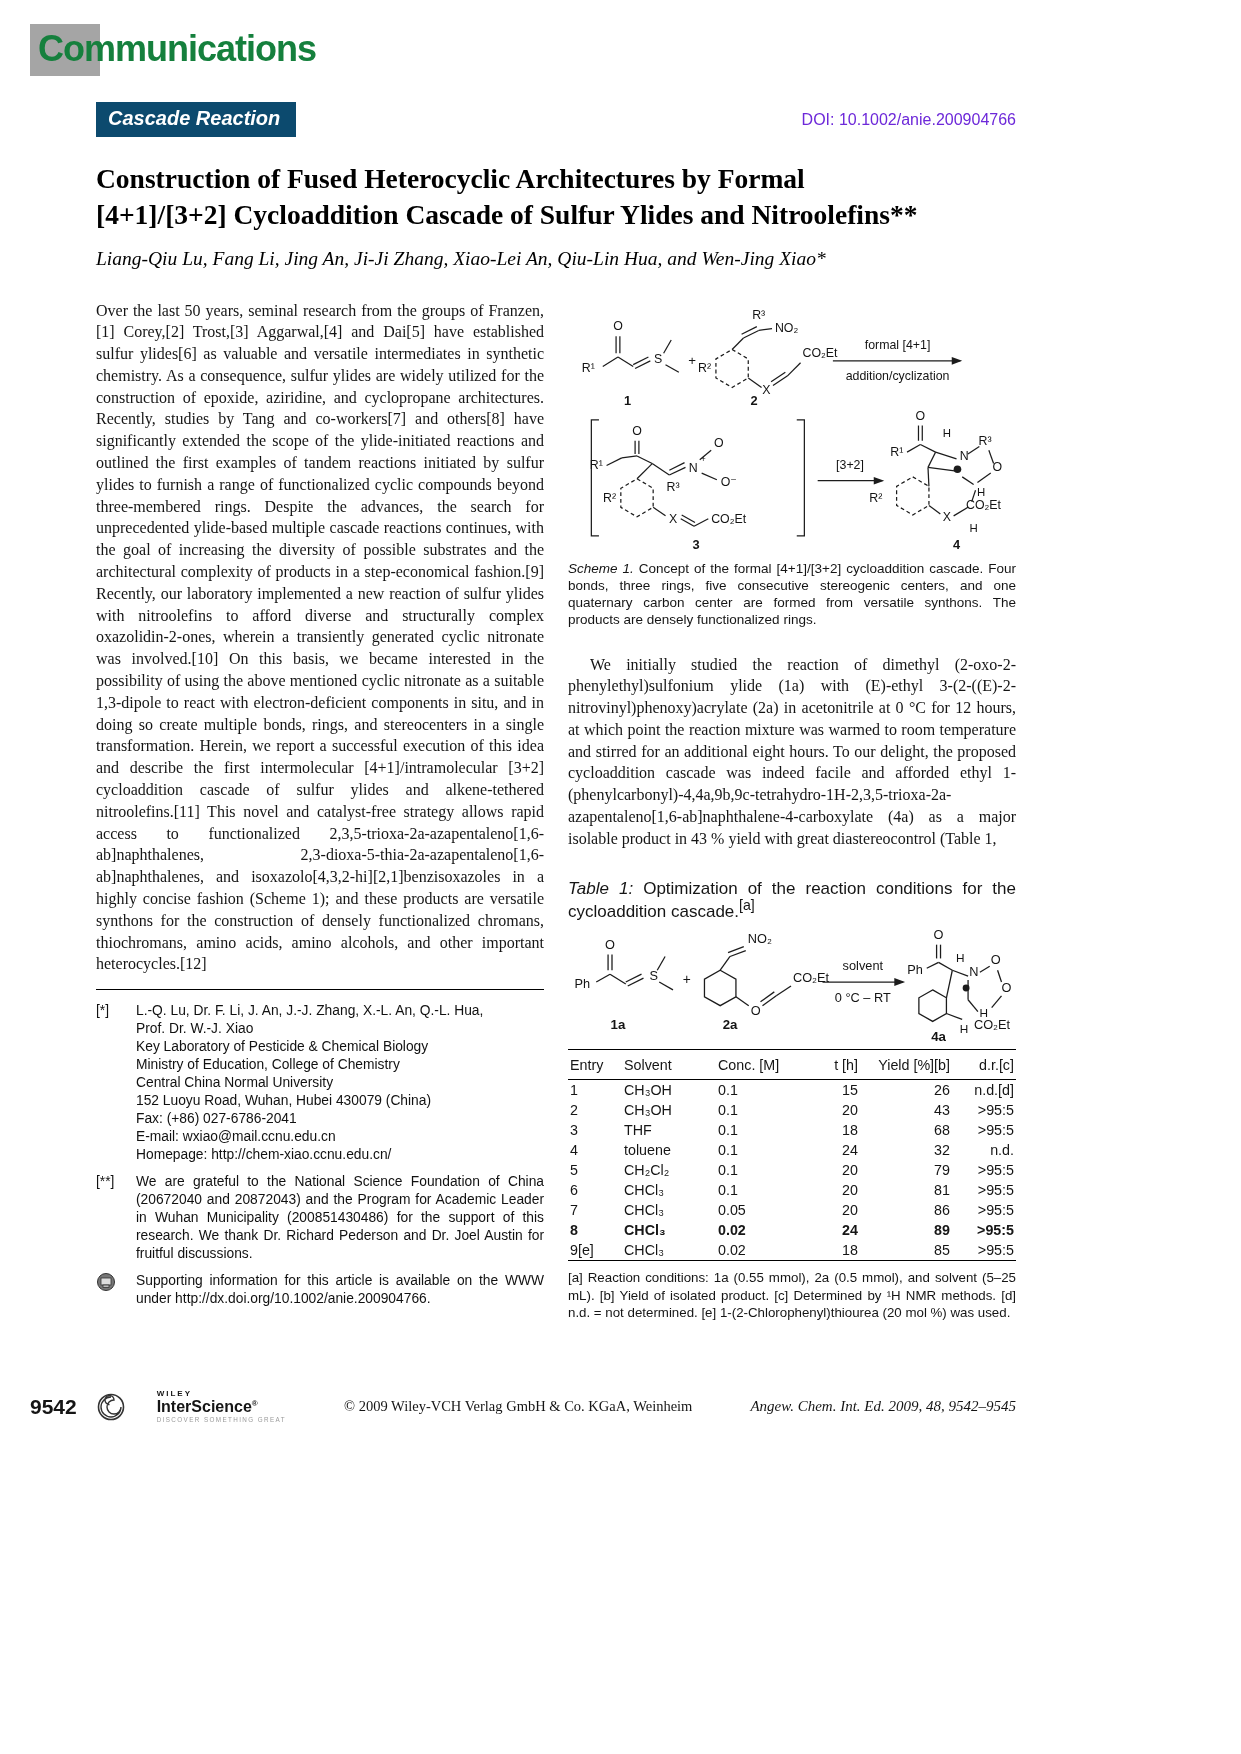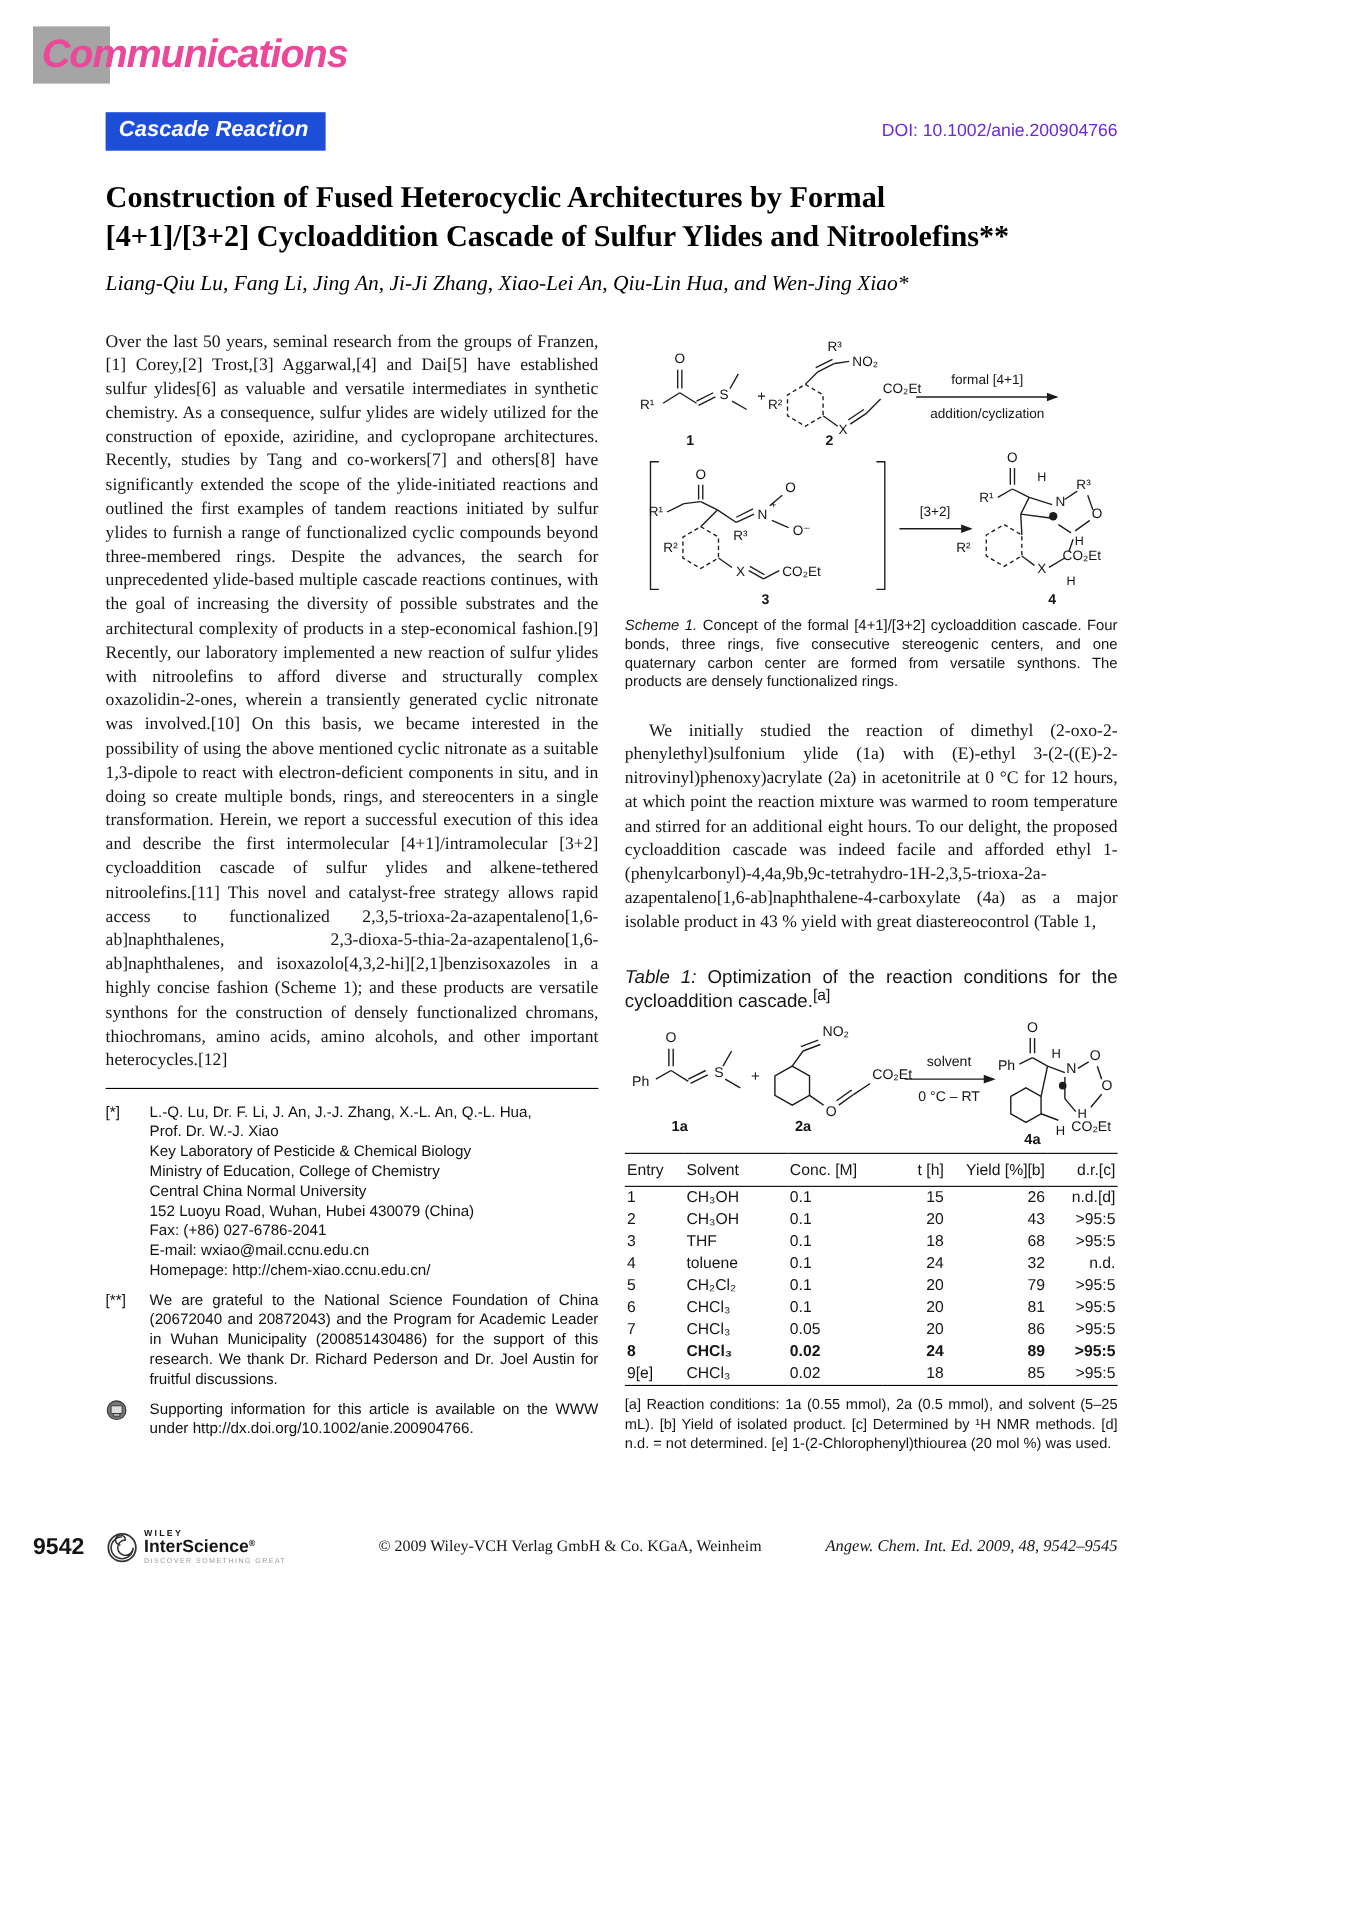--- a/index.html
+++ b/index.html
@@ -8,30 +8,30 @@
     position:relative; width:1241px; height:1754px; background:#fff;
     font-family:"Liberation Serif","DejaVu Serif",serif; color:#151515; overflow:hidden;
   }
 
   
   .comm-band { position:absolute; top:20px; left:30px; height:62px; width:400px; }
   .gray-box { position:absolute; left:0; top:4px; width:70px; height:52px; background:#a5a5a5; }
   .comm-text {
     position:absolute; left:8px; top:8px;
     font-family:"Liberation Sans","DejaVu Sans",sans-serif;
-    font-style:italic; font-weight:bold; font-size:36px; letter-spacing:-1px; color:#ec4899;
+    font-weight:bold; font-size:36px; letter-spacing:-1px; color:#15803d;
     white-space:nowrap;
   }
 
   
   .content { position:absolute; left:96px; top:102px; width:920px; }
 
   .meta-row { display:flex; justify-content:space-between; align-items:center; }
   .category-label {
-    background:#1d4ed8; color:#fff; display:inline-block;
+    background:#0c4a6e; color:#fff; display:inline-block;
     font-family:"Liberation Sans","DejaVu Sans",sans-serif;
     font-style:italic; font-weight:bold; font-size:20px; padding:5px 16px 7px 12px;
   }
   .doi { font-family:"Liberation Sans","DejaVu Sans",sans-serif; font-size:16px; color:#6d28d9; }
 
   .article-title { font-size:27.5px; font-weight:bold; line-height:1.3; margin:24px 0 0 0; color:#000; }
   .authors { font-style:italic; font-size:19.5px; margin:15px 0 0 0; color:#000000; }
 
   .columns { display:flex; gap:24px; margin-top:30px; }
   .col { width:448px; }
@@ -81,21 +81,21 @@
     font-family:"Liberation Sans","DejaVu Sans",sans-serif;
     font-size:13.3px; line-height:17.5px; margin-top:8px; text-align:justify;
   }
 
   
   .footer {
     position:absolute; left:30px; top:1390px; width:986px;
     display:flex; align-items:center;
   }
   .page-num { font-family:"Liberation Sans","DejaVu Sans",sans-serif; font-weight:bold; font-size:21px; width:66px; }
-  .logo { display:flex; align-items:center; gap:5px; width:190px; }
+  .logo { display:flex; align-items:center; gap:5px; width:190px;justify-content:space-between; }
   .logo-text { line-height:1; }
   .logo-wiley { font-family:"Liberation Sans","DejaVu Sans",sans-serif; font-size:8px; letter-spacing:2px; font-weight:bold; }
   .logo-is { font-family:"Liberation Sans","DejaVu Sans",sans-serif; font-size:16px; font-weight:bold; margin-top:1px; }
   .logo-is sup { font-size:8px; }
   .logo-tag { font-family:"Liberation Sans","DejaVu Sans",sans-serif; font-size:6.3px; letter-spacing:1.4px; color:#9a9a9a; margin-top:2px; }
   .copyright { flex:1; text-align:center; font-size:14.5px; }
   .journal-ref { font-style:italic; font-size:15px; text-align:right; white-space:nowrap; }
 </style>
 </head>
 <body>

